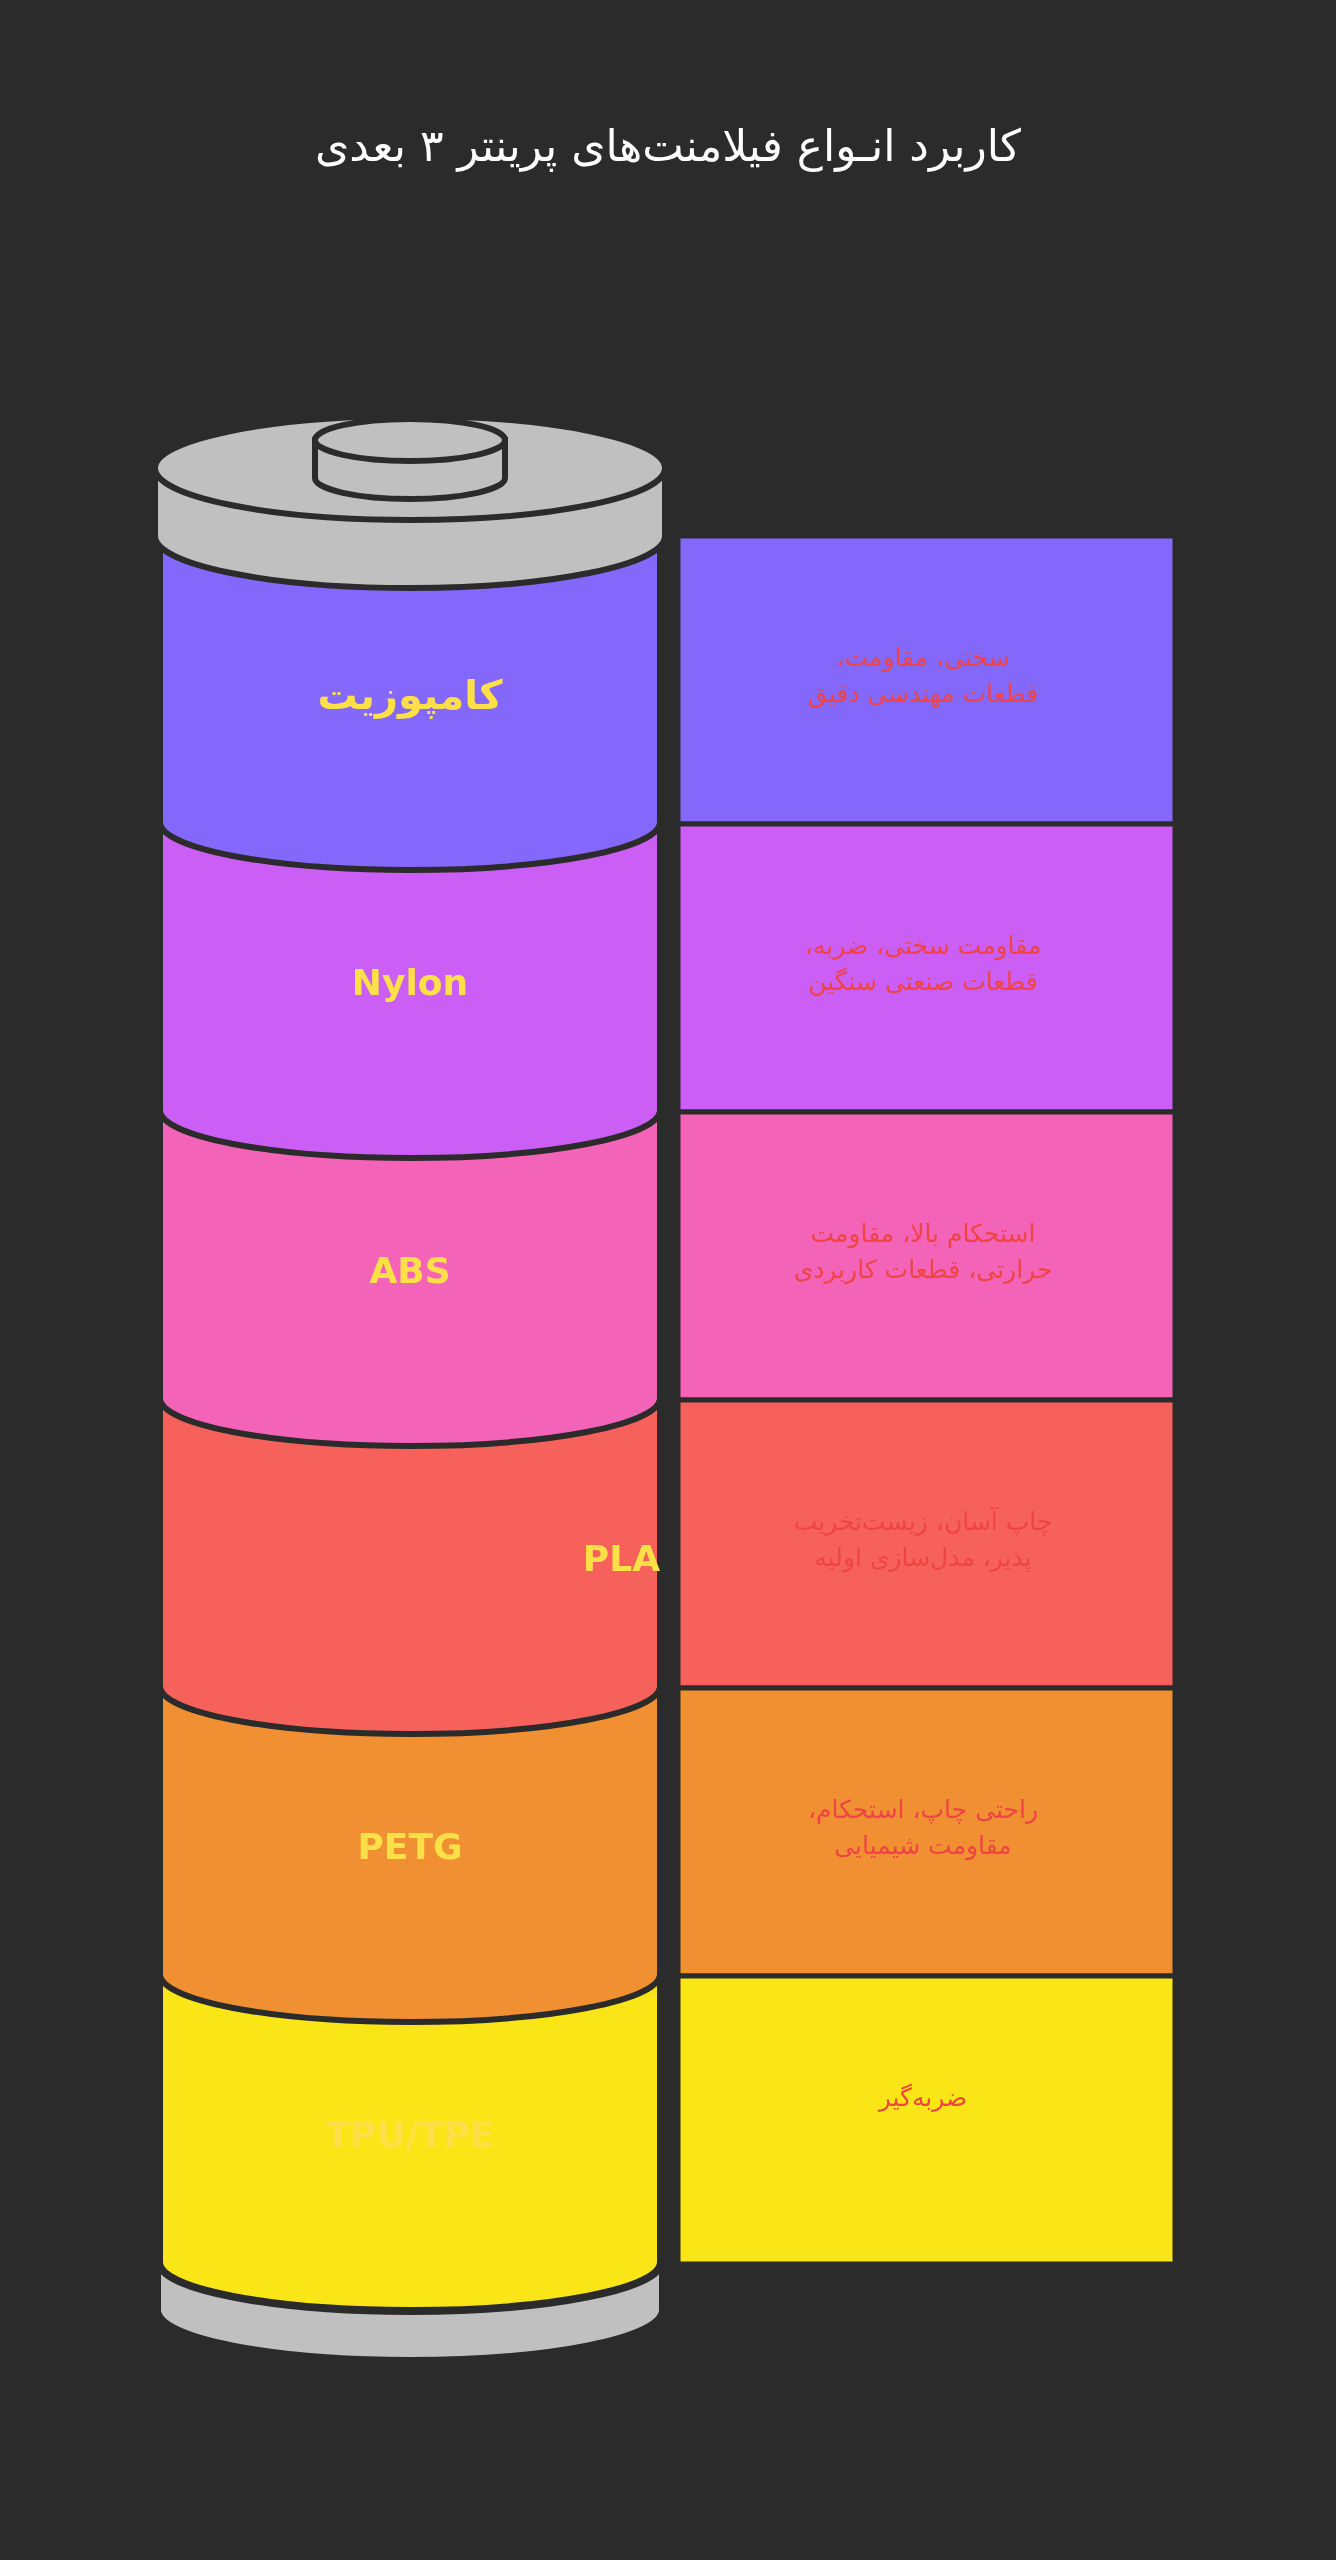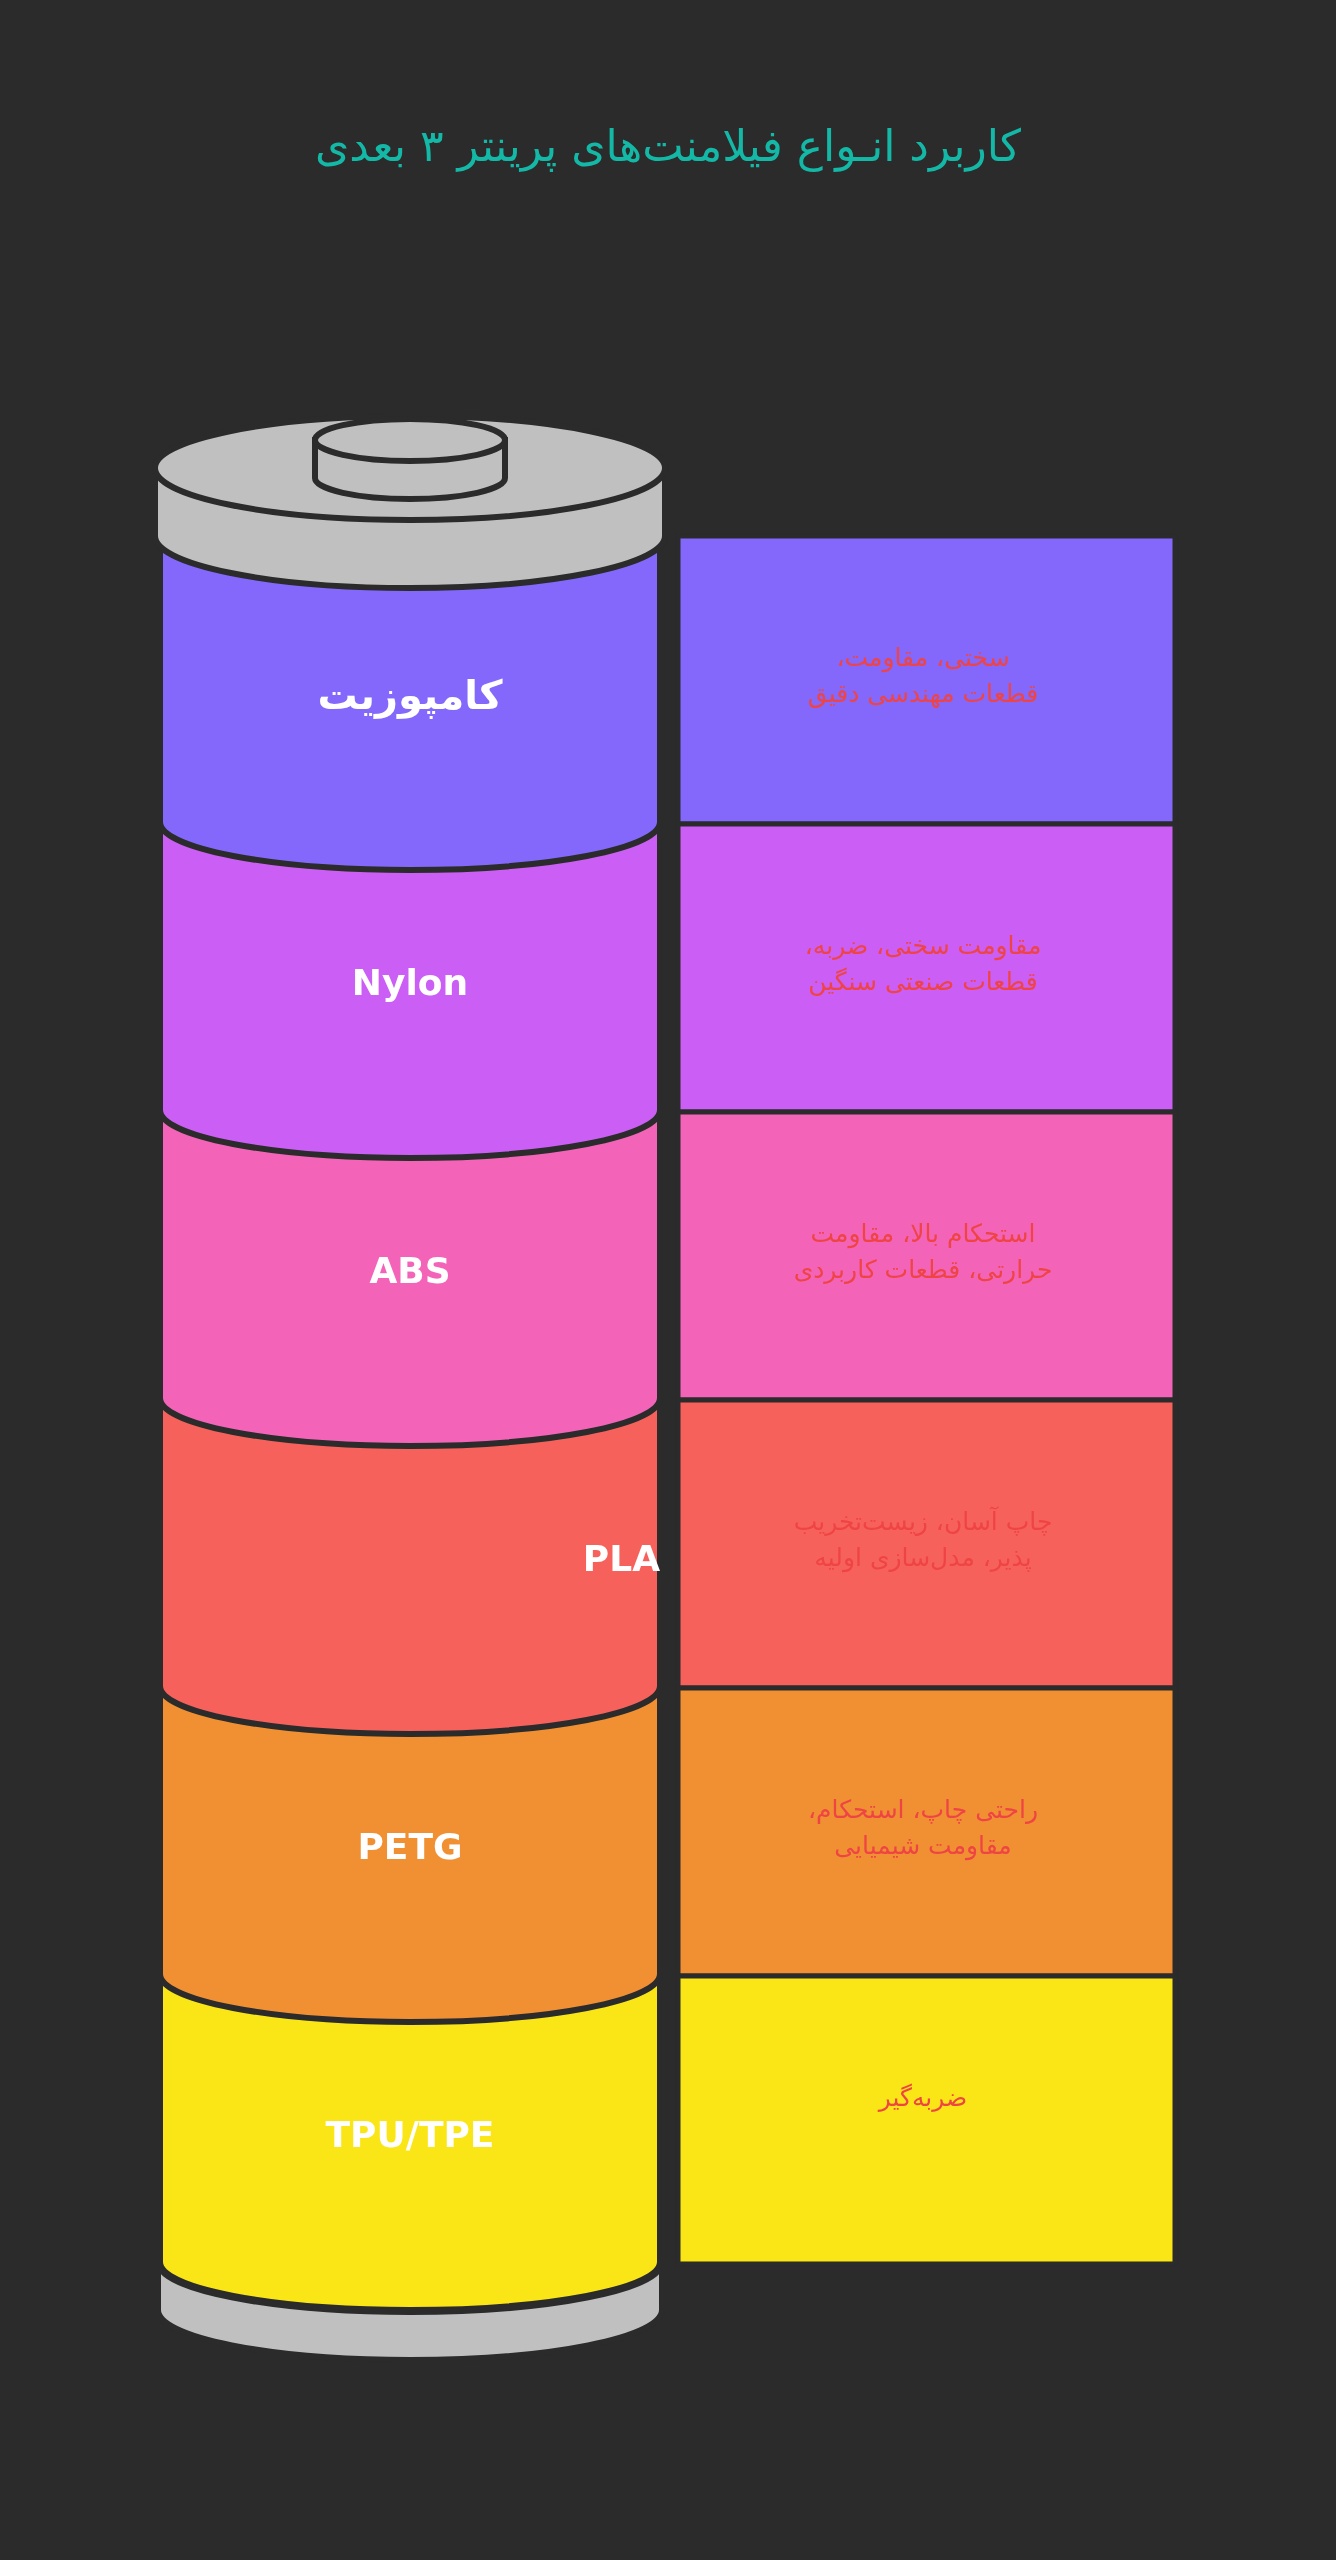--- a/index.html
+++ b/index.html
@@ -15,21 +15,21 @@
     font-family: "DejaVu Sans", "Liberation Sans", sans-serif;
   }
 
   
   #title {
     position: absolute;
     left: 0;
     top: 120px;
     width: 1336px;
     text-align: center;
-    color: #14b8a6;
+    color: #ffffff;
     font-size: 44px;
     font-weight: 400;
     letter-spacing: 0.5px;
     direction: rtl;
     line-height: 1.2;
     white-space: nowrap;
   }
 
   
   #stage {
@@ -44,21 +44,21 @@
     width: 1336px;
     height: 2560px;
   }
 
   
   .spool-label {
     position: absolute;
     width: 500px;
     left: 160px;
     text-align: center;
-    color: #ffffff;
+    color: #fde047;
     font-weight: bold;
     font-size: 36px;
     line-height: 1;
     direction: rtl;
   }
   .spool-label.fa {
     font-size: 40px;
     font-weight: bold;
   }
   .desc-box {

